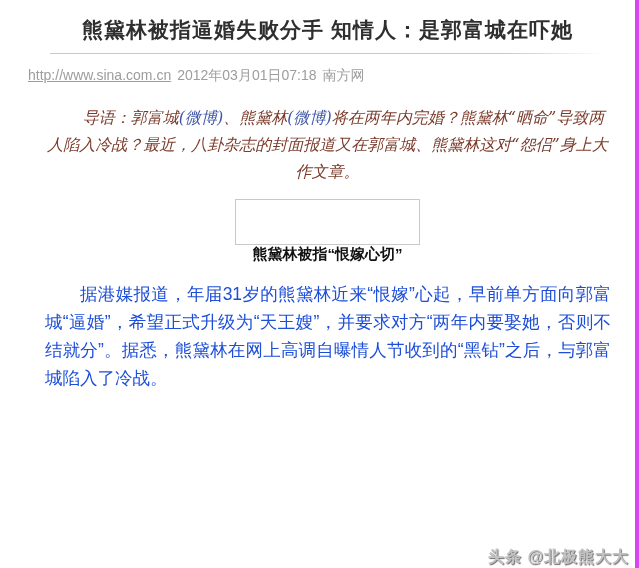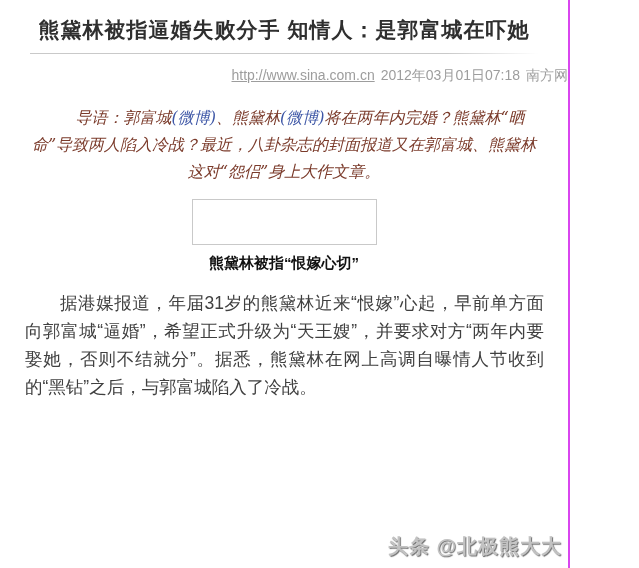--- a/index.html
+++ b/index.html
@@ -1,45 +1,47 @@
 <!DOCTYPE html>
 <html><head>
 <meta charset="utf-8">
 <style>
   html, body { margin: 0; padding: 0; background: #ffffff; }
   .page {
     position: relative;
-    width: 570px;
+    width: 639px;
     height: 568px;
     background: #ffffff;
     overflow: hidden;
     font-family: "Liberation Sans", sans-serif;
-    border-right: 2px solid #d946ef;
+    border-right: 4px solid #d946ef;
     box-sizing: border-box;
+    padding-left: 20px;
   }
   .title {
     margin: 0;
     padding-top: 16px;
     text-align: center;
     font-size: 21px;
     font-weight: bold;
     letter-spacing: 1px;
     color: #2f2f2f;
     font-family: "Liberation Sans", sans-serif;
   }
   .rule {
     height: 1px;
     margin: 9px 30px 0 30px;
     background: linear-gradient(to right, #c9c9c9 0%, #c9c9c9 82%, #ffffff 100%);
   }
   .source {
     margin-top: 13px;
-    text-align: right;
+    text-align: left;
     font-size: 14px;
     color: #9d9d9d;
+    margin-left: 8px;
   }
   .src-url {
     color: #9d9d9d;
     text-decoration: underline;
     cursor: pointer;
   }
   .src-sep { display: inline-block; width: 6px; }
   .lead {
     margin: 19px 25px 0 25px;
     font-family: "DejaVu Serif", serif;
@@ -56,39 +58,38 @@
     cursor: pointer;
   }
   .imgbox {
     width: 183px;
     height: 44px;
     border: 1px solid #c9c9c9;
     margin: 14px auto 0 auto;
     background: #ffffff;
   }
   .caption {
-    margin-top: 9px;
     text-align: center;
     font-size: 15px;
     font-weight: bold;
     color: #111111;
   }
   .body-p {
     margin: 16px 24px 0 25px;
     font-size: 17.5px;
     line-height: 28px;
-    color: #404040;
+    color: #1d4ed8;
     text-indent: 2em;
     text-align: justify;
   }
   .watermark {
     position: absolute;
     right: 6px;
-    bottom: 8px;
-    font-size: 20px;
+    bottom: 0;
+    font-size: 16px;
     font-weight: bold;
     letter-spacing: 1px;
     color: #c2c2c2;
     text-shadow: 1px 1px 1px #6e6e6e, -1px -1px 0 #ffffff;
     white-space: nowrap;
   }
 </style>
 </head>
 <body>
 

